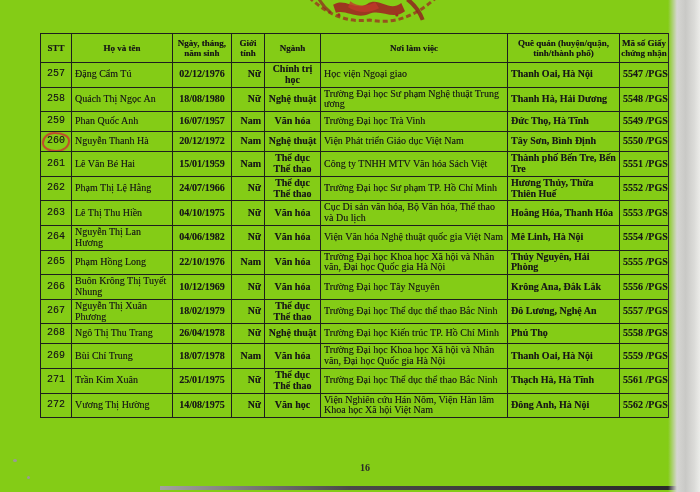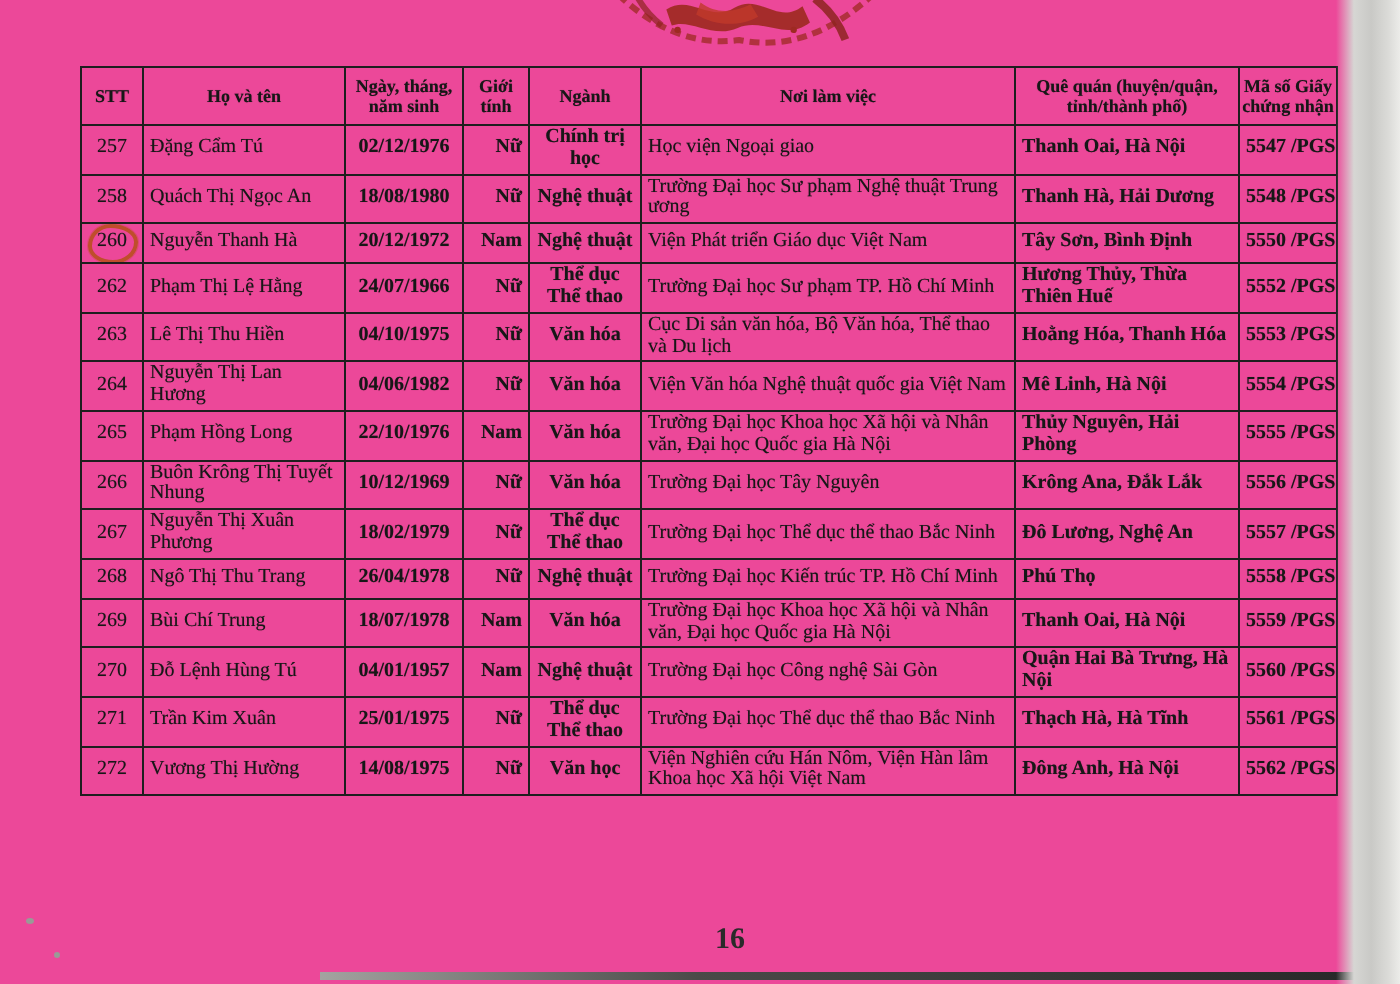--- a/index.html
+++ b/index.html
@@ -2,21 +2,21 @@
 <html><head>
 <meta charset="utf-8">
 <style>
   html, body { margin:0; padding:0; }
   body {
     width:700px; height:492px; overflow:hidden; position:relative;
     background:#ffffff;
     font-family:"Liberation Serif", serif;
   }
   .page {
-    position:absolute; inset:0; background:#ec4899;
+    position:absolute; inset:0; background:#84cc16;
   }
   
   .edge-shadow {
     position:absolute; top:0; right:0; width:32px; height:492px;
     background:linear-gradient(90deg, rgba(205,205,202,0) 0%, #d6d6d3 28%, #c9c9c6 55%, #dbdbd8 82%, #ecece9 100%);
   }
   
   .bottom-edge {
     position:absolute; left:160px; right:0; top:486px; height:4px;
     background:linear-gradient(90deg, #a3a3a0 0%, #4a4a48 35%, #262626 100%);
@@ -43,42 +43,42 @@
   table.doc th {
     font-size:9px; font-weight:bold; line-height:10.5px;
     text-align:center; padding:2px 1px; height:24px;
     text-shadow:0 0 0.4px rgba(20,20,20,0.55);
   }
   table.doc td {
     font-size:10px; line-height:10.8px; padding:1px 3px; height:17px;
     vertical-align:middle;
     text-shadow:0 0 0.4px rgba(20,20,20,0.45);
   }
-  td.c-stt  { text-align:center; }
+  td.c-stt  { text-align:center;font-family:Liberation Mono, monospace; }
   td.c-name { text-align:left; }
   td.c-dob  { text-align:center; font-weight:bold; }
   td.c-sex  { text-align:right; font-weight:bold; }
   td.c-field{ text-align:center; font-weight:bold; }
   td.c-work { text-align:left; }
   td.c-home { text-align:left;font-weight:bold; }
   td.c-cert { text-align:right; font-weight:bold; white-space:nowrap; }
 
   .red-circle {
     display:inline-block;
     border:2px solid #bf4e2b;
     border-radius:45% 55% 50% 50% / 55% 45% 55% 45%;
     padding:2px 3px 3px 3px;
     margin:-4px -3px -5px -3px;
     box-shadow:0 0 0 0.5px rgba(191,78,43,0.35);
     text-align:center;
   }
 
   .page-number {
     position:absolute; left:330px; top:462px; width:70px;
-    text-align:center; font-size:15px; font-weight:bold; color:#2a2a2a;
+    text-align:center; font-size:10px; font-weight:bold; color:#2a2a2a;
   }
 </style>
 </head>
 <body>
 
 <div class="page">
 
   <div class="seal">
     <svg width="150" height="28" viewBox="0 0 150 28">
       <g transform="rotate(2 75 10)">
@@ -131,30 +131,50 @@
           <td class="c-stt">258</td>
           <td class="c-name">Quách Thị Ngọc An</td>
           <td class="c-dob">18/08/1980</td>
           <td class="c-sex">Nữ</td>
           <td class="c-field">Nghệ thuật</td>
           <td class="c-work">Trường Đại học Sư phạm Nghệ thuật Trung ương</td>
           <td class="c-home">Thanh Hà, Hải Dương</td>
           <td class="c-cert">5548 /PGS</td>
         </tr>
         <tr>
+          <td class="c-stt">259</td>
+          <td class="c-name">Phan Quốc Anh</td>
+          <td class="c-dob">16/07/1957</td>
+          <td class="c-sex">Nam</td>
+          <td class="c-field">Văn hóa</td>
+          <td class="c-work">Trường Đại học Trà Vinh</td>
+          <td class="c-home">Đức Thọ, Hà Tĩnh</td>
+          <td class="c-cert">5549 /PGS</td>
+        </tr>
+        <tr>
           <td class="c-stt"><span class="red-circle">260</span></td>
           <td class="c-name">Nguyễn Thanh Hà</td>
           <td class="c-dob">20/12/1972</td>
           <td class="c-sex">Nam</td>
           <td class="c-field">Nghệ thuật</td>
           <td class="c-work">Viện Phát triển Giáo dục Việt Nam</td>
           <td class="c-home">Tây Sơn, Bình Định</td>
           <td class="c-cert">5550 /PGS</td>
         </tr>
         <tr>
+          <td class="c-stt">261</td>
+          <td class="c-name">Lê Văn Bé Hai</td>
+          <td class="c-dob">15/01/1959</td>
+          <td class="c-sex">Nam</td>
+          <td class="c-field">Thể dục Thể thao</td>
+          <td class="c-work">Công ty TNHH MTV Văn hóa Sách Việt</td>
+          <td class="c-home">Thành phố Bến Tre, Bến Tre</td>
+          <td class="c-cert">5551 /PGS</td>
+        </tr>
+        <tr>
           <td class="c-stt">262</td>
           <td class="c-name">Phạm Thị Lệ Hằng</td>
           <td class="c-dob">24/07/1966</td>
           <td class="c-sex">Nữ</td>
           <td class="c-field">Thể dục Thể thao</td>
           <td class="c-work">Trường Đại học Sư phạm TP. Hồ Chí Minh</td>
           <td class="c-home">Hương Thủy, Thừa Thiên Huế</td>
           <td class="c-cert">5552 /PGS</td>
         </tr>
         <tr>
@@ -219,30 +239,20 @@
         </tr>
         <tr>
           <td class="c-stt">269</td>
           <td class="c-name">Bùi Chí Trung</td>
           <td class="c-dob">18/07/1978</td>
           <td class="c-sex">Nam</td>
           <td class="c-field">Văn hóa</td>
           <td class="c-work">Trường Đại học Khoa học Xã hội và Nhân văn, Đại học Quốc gia Hà Nội</td>
           <td class="c-home">Thanh Oai, Hà Nội</td>
           <td class="c-cert">5559 /PGS</td>
-        </tr>
-        <tr>
-          <td class="c-stt">270</td>
-          <td class="c-name">Đỗ Lệnh Hùng Tú</td>
-          <td class="c-dob">04/01/1957</td>
-          <td class="c-sex">Nam</td>
-          <td class="c-field">Nghệ thuật</td>
-          <td class="c-work">Trường Đại học Công nghệ Sài Gòn</td>
-          <td class="c-home">Quận Hai Bà Trưng, Hà Nội</td>
-          <td class="c-cert">5560 /PGS</td>
         </tr>
         <tr>
           <td class="c-stt">271</td>
           <td class="c-name">Trần Kim Xuân</td>
           <td class="c-dob">25/01/1975</td>
           <td class="c-sex">Nữ</td>
           <td class="c-field">Thể dục Thể thao</td>
           <td class="c-work">Trường Đại học Thể dục thể thao Bắc Ninh</td>
           <td class="c-home">Thạch Hà, Hà Tĩnh</td>
           <td class="c-cert">5561 /PGS</td>

